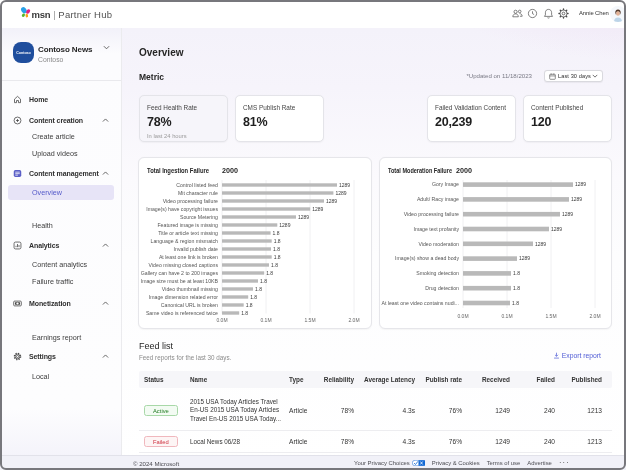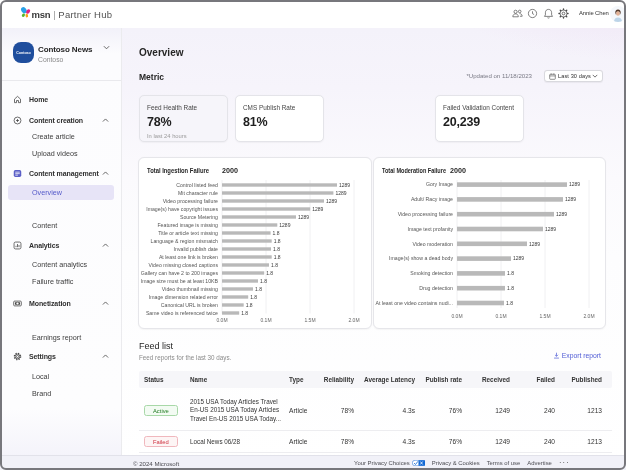--- a/index.html
+++ b/index.html
@@ -158,21 +158,21 @@
         </svg>
         <span class="tx">Content management</span>
         <svg class="chev" width="7" height="4.5" viewBox="0 0 8 5" fill="none" stroke="#555" stroke-width="1">
           <path d="M1 4 L4 1 L7 4"></path>
         </svg>
       </div>
       <div class="snav sel" style="top:157.0px">
         <span class="tx">Overview</span>
       </div>
       <div class="snav" style="top:189.5px">
-        <span class="tx">Content</span>
+        <span class="tx">Health</span>
       </div>
       <div class="nav" style="top:209.5px;height:15px">
         <svg class="ic" viewBox="0 0 12 12" fill="none" stroke="#424242" stroke-width="1">
           <rect x="1.4" y="1.4" width="9.2" height="9.2" rx="2"></rect>
           <path d="M4 8.2 L4 6.4 M6 8.2 L6 4 M8 8.2 L8 5.4"></path>
         </svg>
         <span class="tx">Analytics</span>
         <svg class="chev" width="7" height="4.5" viewBox="0 0 8 5" fill="none" stroke="#555" stroke-width="1">
           <path d="M1 4 L4 1 L7 4"></path>
         </svg>
@@ -204,23 +204,20 @@
           <circle cx="6" cy="6" r="3.2" stroke-width="1.1"></circle>
           <circle cx="6" cy="6" r="4.3" stroke-width="1.5" stroke-dasharray="1.7 1.7"></circle>
         </svg>
         <span class="tx">Settings</span>
         <svg class="chev" width="7" height="4.5" viewBox="0 0 8 5" fill="none" stroke="#555" stroke-width="1">
           <path d="M1 4 L4 1 L7 4"></path>
         </svg>
       </div>
       <div class="snav" style="top:340.5px">
         <span class="tx">Local</span>
-      </div>
-      <div class="snav" style="top:357.5px">
-        <span class="tx">Brand</span>
       </div>
   </div>
 
   <div id="main">
     <div class="h1">Overview</div>
     <div class="h2">Metric</div>
     <div id="updated">*Updated on 11/18/2023</div>
     <div id="drop">
       <svg width="7" height="7" viewBox="0 0 12 12" fill="none" stroke="#444" stroke-width="1" style="margin-left:3.5px">
           <rect x="1.2" y="2.2" width="9.6" height="8.6" rx="1.2"></rect>
@@ -233,23 +230,27 @@
     </div>
     <div class="card first" style="left:17px">
         <div class="t">Feed Health Rate</div>
         <div class="v">78%</div>
         <div class="n">In last 24 hours</div>
       </div>
     <div class="card" style="left:113px">
         <div class="t">CMS Publish Rate</div>
         <div class="v">81%</div>
       </div>
-    <div class="card" style="left:313px">
+    <div class="card" style="left:305px">
         <div class="t">Failed Validation Content</div>
         <div class="v">20,239</div>
+      </div>
+    <div class="card" style="left:401px">
+        <div class="t">Content Published</div>
+        <div class="v">120</div>
       </div>
     <div class="chart" id="chartL" style="left:16px;width:234px;height:172px;">
         <svg width="234" height="172" viewBox="0 0 234 172">
           <text x="8" y="15" font-size="7.2" font-weight="bold" fill="#262626" textLength="62" lengthAdjust="spacingAndGlyphs">Total Ingestion Failure</text>
           <text x="83" y="15" font-size="7.2" font-weight="bold" fill="#262626">2000</text>
           <line x1="83" y1="22" x2="83" y2="155.5" stroke="#ececef" stroke-width="0.8"></line>
           <line x1="127" y1="22" x2="127" y2="155.5" stroke="#ececef" stroke-width="0.8"></line>
           <line x1="171" y1="22" x2="171" y2="155.5" stroke="#ececef" stroke-width="0.8"></line>
           <line x1="215" y1="22" x2="215" y2="155.5" stroke="#ececef" stroke-width="0.8"></line>
           <text x="79" y="28.8" font-size="5.2" fill="#565656" text-anchor="end">Control listed feed</text>
@@ -302,21 +303,21 @@
           <text x="106.7" y="148.8" font-size="5" fill="#3a3a3a">1.8</text>
           <text x="79" y="156.8" font-size="5.2" fill="#565656" text-anchor="end">Same video is referenced twice</text>
           <rect x="83" y="153.3" width="17.2" height="3.4" fill="#b9b9b9"></rect>
           <text x="102.2" y="156.8" font-size="5" fill="#3a3a3a">1.8</text>
           <text x="83" y="164" font-size="5" fill="#666" text-anchor="middle">0.0M</text>
           <text x="127" y="164" font-size="5" fill="#666" text-anchor="middle">0.1M</text>
           <text x="171" y="164" font-size="5" fill="#666" text-anchor="middle">1.5M</text>
           <text x="215" y="164" font-size="5" fill="#666" text-anchor="middle">2.0M</text>
         </svg>
       </div>
-    <div class="chart" id="chartR" style="left:251px;width:233px;height:172px;">
+    <div class="chart" id="chartR" style="left:257px;width:233px;height:172px;">
         <svg width="233" height="172" viewBox="0 0 233 172">
           <text x="8" y="15" font-size="7.2" font-weight="bold" fill="#262626" textLength="64" lengthAdjust="spacingAndGlyphs">Total Moderation Failure</text>
           <text x="76" y="15" font-size="7.2" font-weight="bold" fill="#262626">2000</text>
           <line x1="83" y1="22" x2="83" y2="150" stroke="#ececef" stroke-width="0.8"></line>
           <line x1="127" y1="22" x2="127" y2="150" stroke="#ececef" stroke-width="0.8"></line>
           <line x1="171" y1="22" x2="171" y2="150" stroke="#ececef" stroke-width="0.8"></line>
           <line x1="215" y1="22" x2="215" y2="150" stroke="#ececef" stroke-width="0.8"></line>
           <text x="79" y="28.4" font-size="5.2" fill="#565656" text-anchor="end">Gory Image</text>
           <rect x="83" y="24.3" width="110.0" height="4.6" fill="#b9b9b9"></rect>
           <text x="195.0" y="28.4" font-size="5" fill="#3a3a3a">1289</text>

